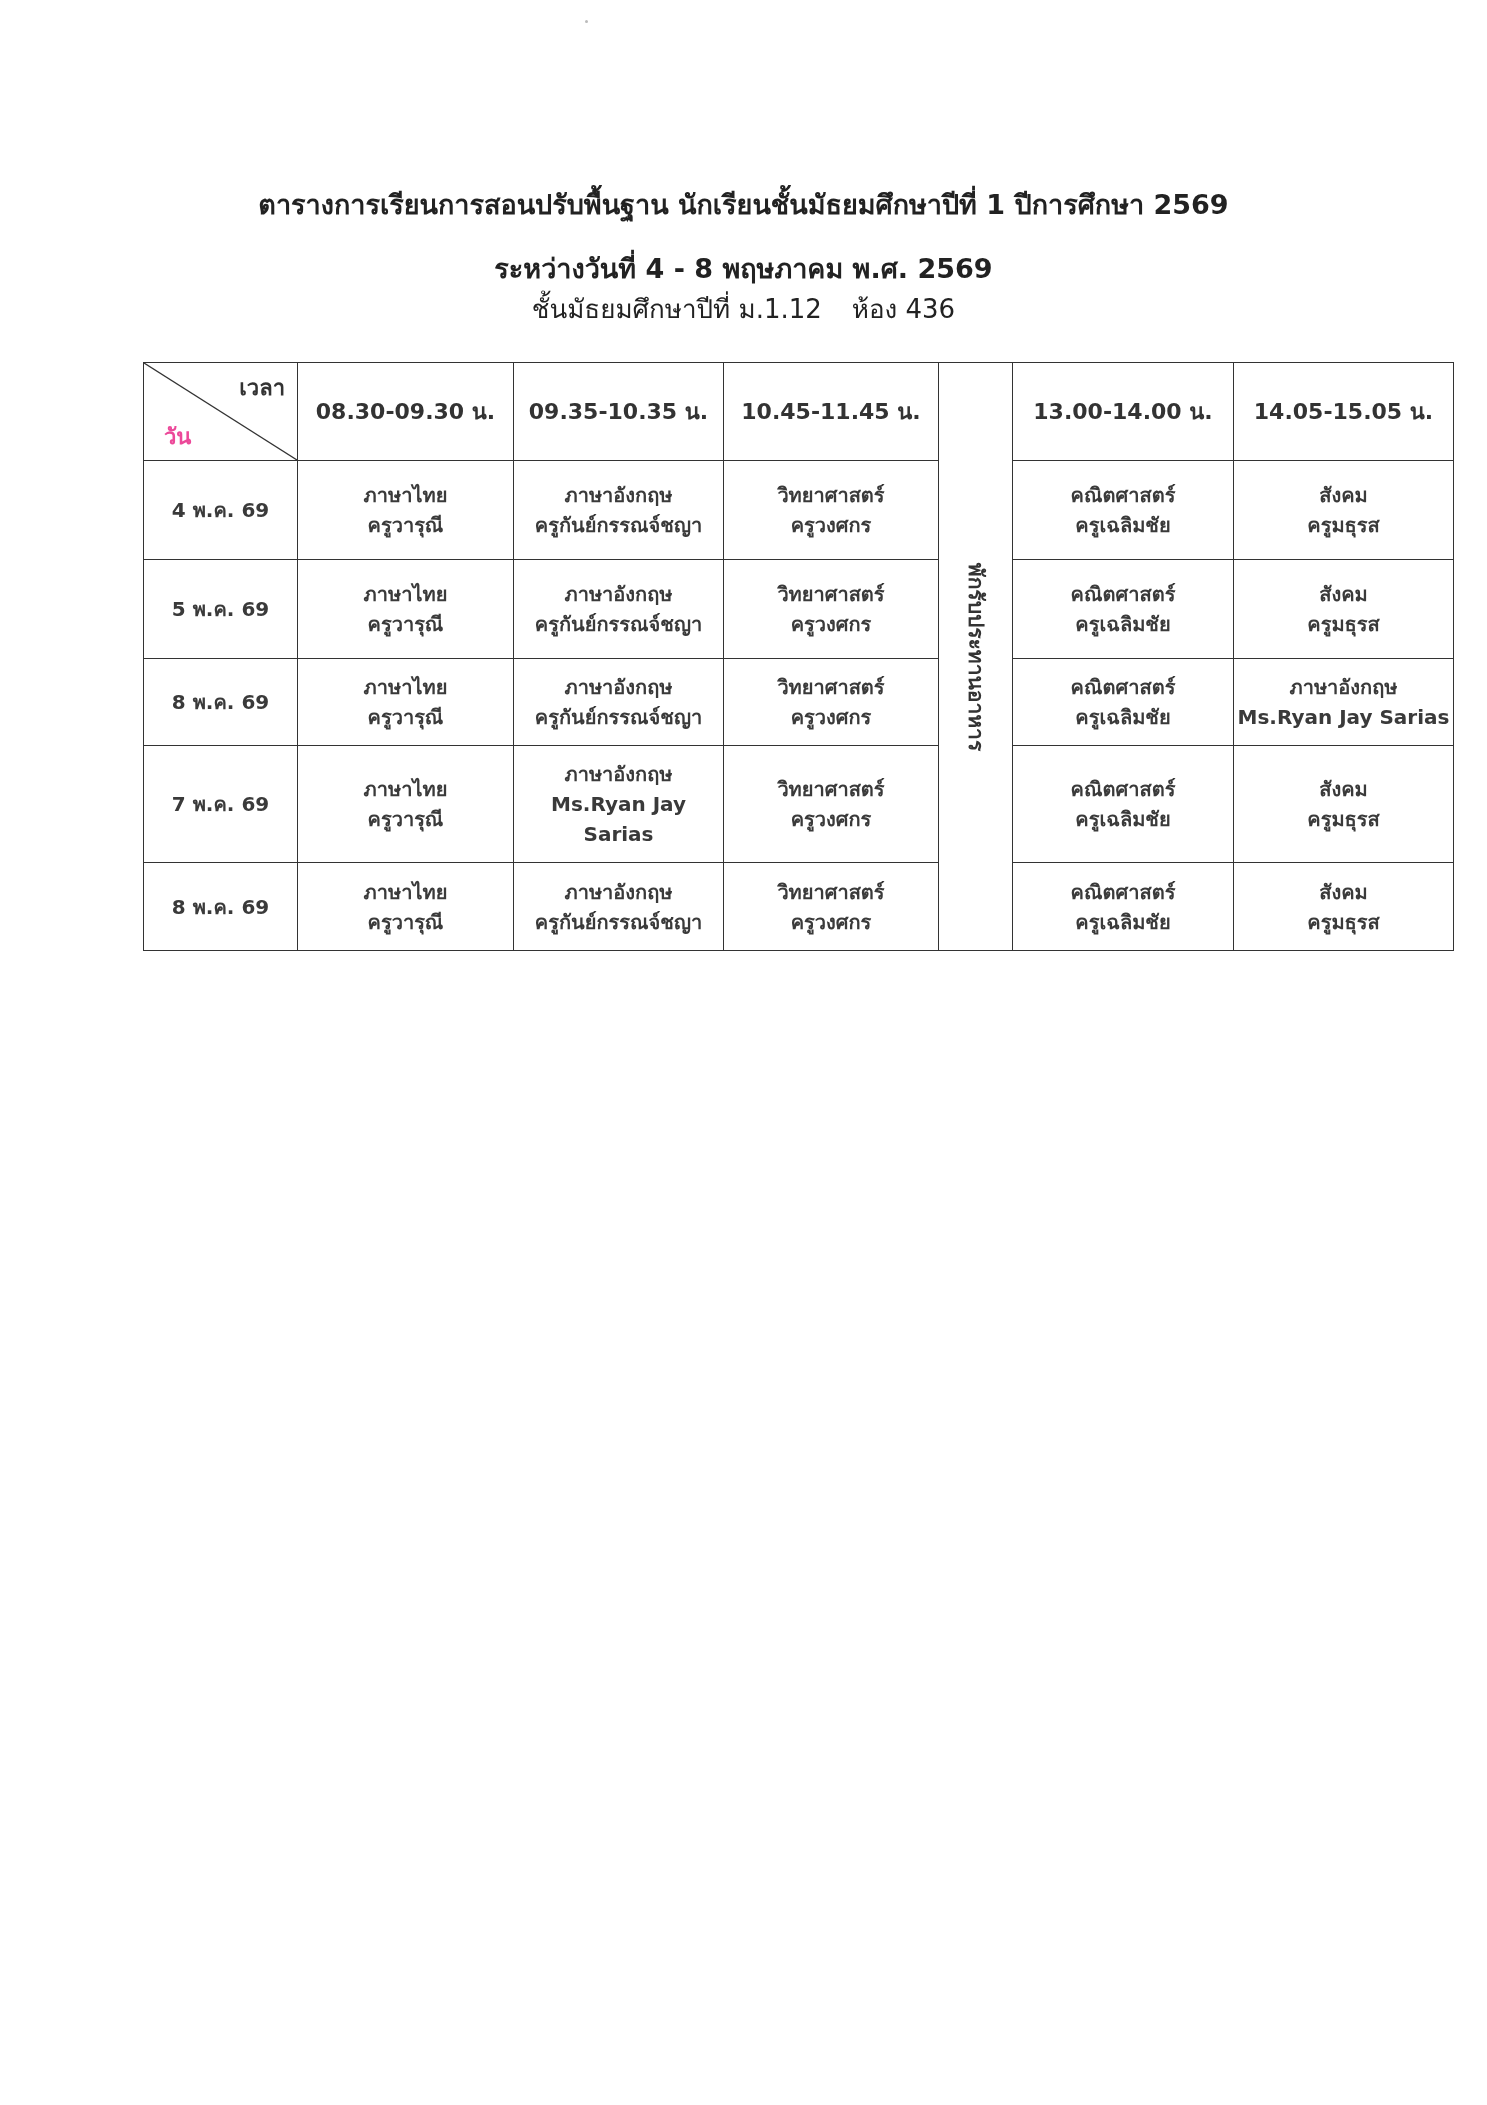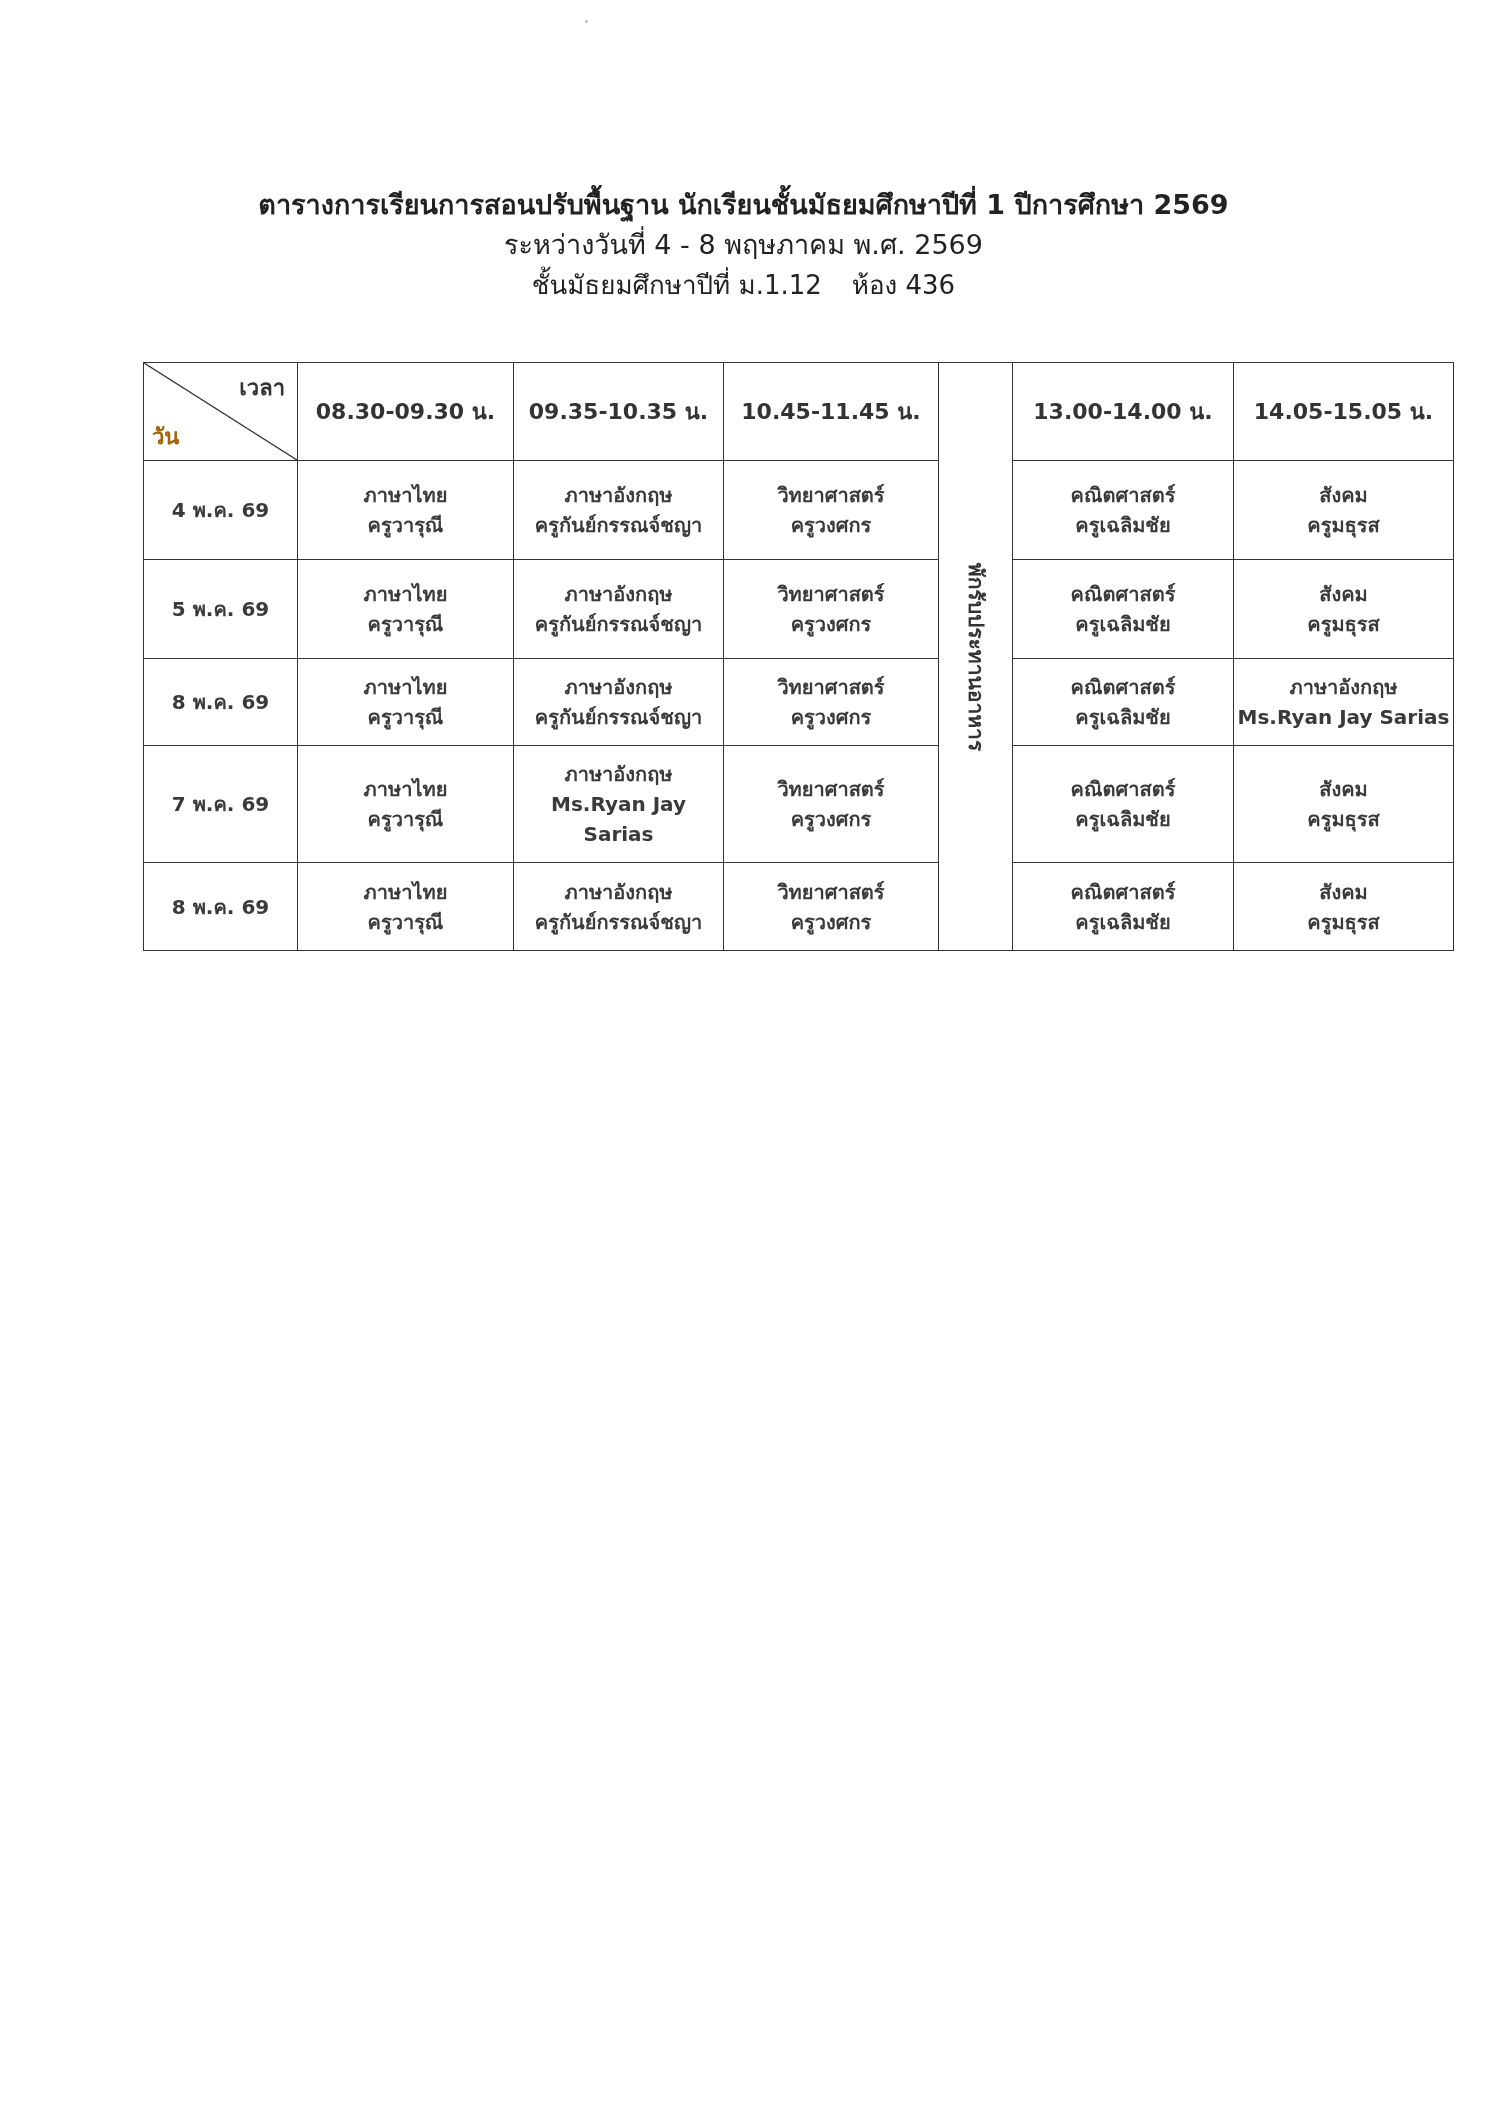--- a/index.html
+++ b/index.html
@@ -5,42 +5,42 @@
   html, body { margin: 0; padding: 0; background: #ffffff; }
   body {
     width: 1487px; height: 2105px; position: relative; overflow: hidden;
     font-family: "DejaVu Sans", "Liberation Sans", sans-serif; color: #222;
   }
   .page-title {
     position: absolute; left: 0; width: 1487px; top: 185px;
     text-align: center; line-height: 40px;
   }
   .page-title .t1 { font-size: 27px; font-weight: bold; display:block; }
-  .page-title .t2 { font-size: 27px; font-weight: normal; display:block; }
+  .page-title .t2 { font-size: 27px; font-weight: bold; display:block;margin-top:24px; }
   .page-title .t3 { font-size: 26px; display:block; }
   .page-title .t3 b { font-weight: normal; }
   .page-title .t3 .gap { display:inline-block; width: 30px; }
 
   table.schedule {
     position: absolute; left: 143px; top: 362px;
     border-collapse: collapse; table-layout: fixed;
     width: 1310px;
   }
   table.schedule td, table.schedule th {
     border: 1.6px solid #333;
     text-align: center; vertical-align: middle;
     font-weight: bold; font-size: 20px; color: #3a3a3a;
     padding: 0; line-height: 30px;
   }
   .hdr-row { height: 98px; }
   .hdr-row th.time { font-size: 22px; color: #333; margin-top: 25px; }
   .corner { position: relative; }
   .corner svg { position: absolute; left:0; top:0; width:100%; height:100%; }
   .corner .c-time { position: absolute; right: 12px; top: 10px; font-size: 22px; color:#333; }
-  .corner .c-day { position: absolute; left: 8px; bottom: 8px; font-size: 22px; color:#a16207; }
+  .corner .c-day { position: absolute; left: 20px; bottom: 8px; font-size: 22px; color:#ec4899; }
   td.day {
     font-weight: bold; font-size: 22px; color: #222; text-align: left;
     vertical-align: top; padding: 6px 0 0 12px;
   }
   .r1 { height: 99px; } .r2 { height: 99px; } .r3 { height: 87px; }
   .r4 { height: 117px; } .r5 { height: 88px; }
   td.break-col { position: relative; }
   .break-text {
     position: absolute; left: 50%; top: 50%;
     transform: translate(-50%, -50%) rotate(90deg);

